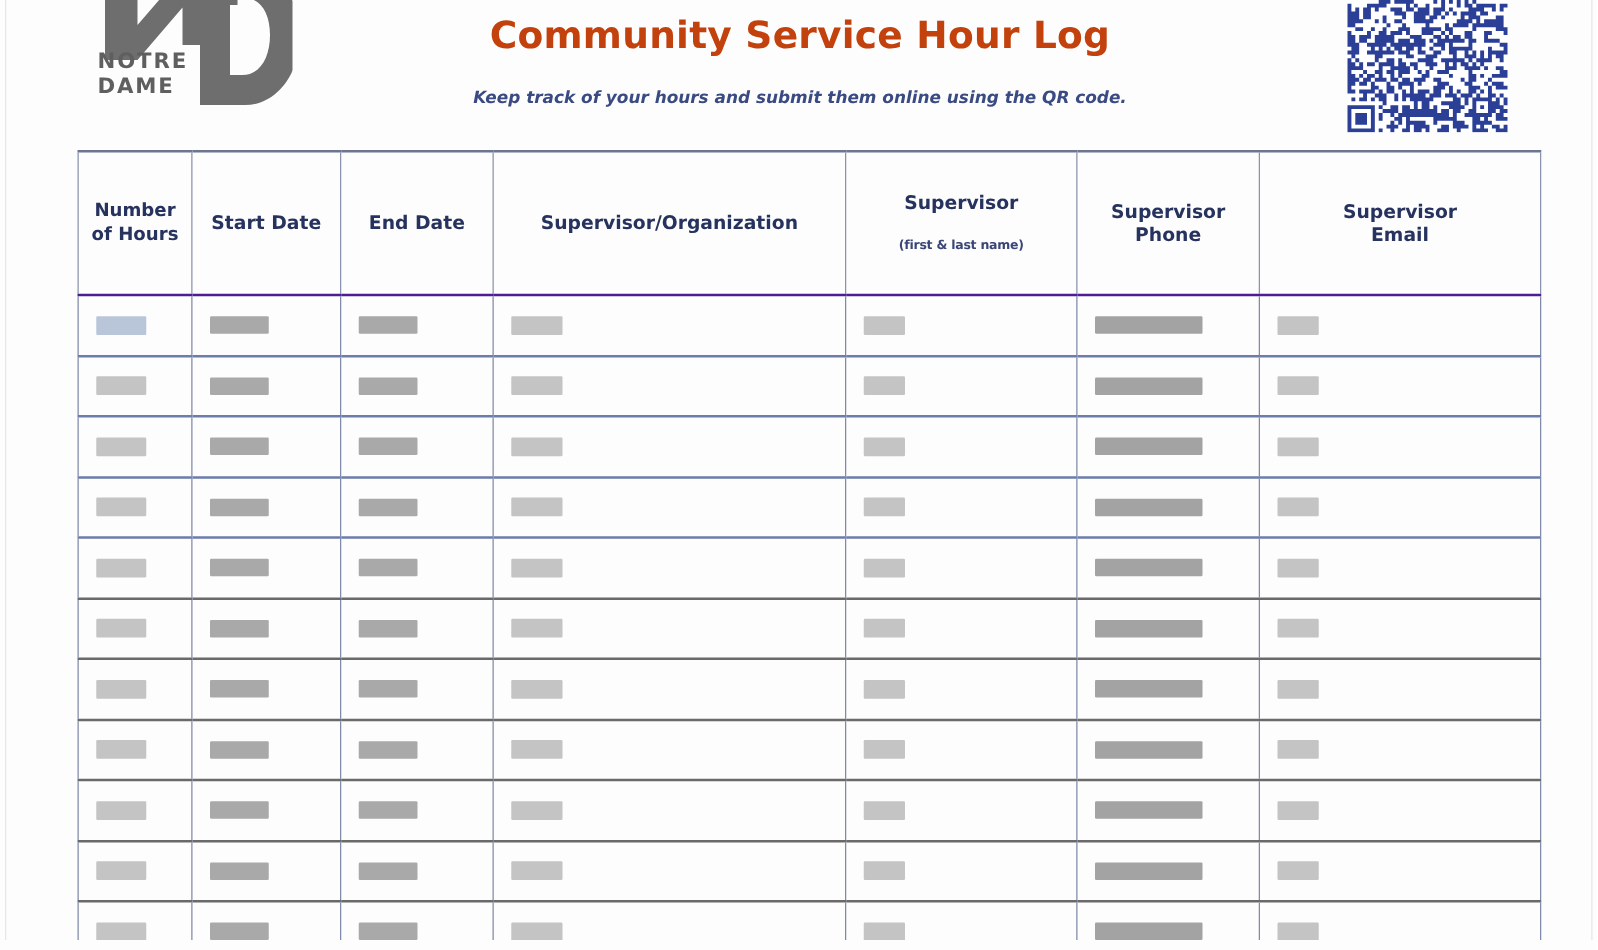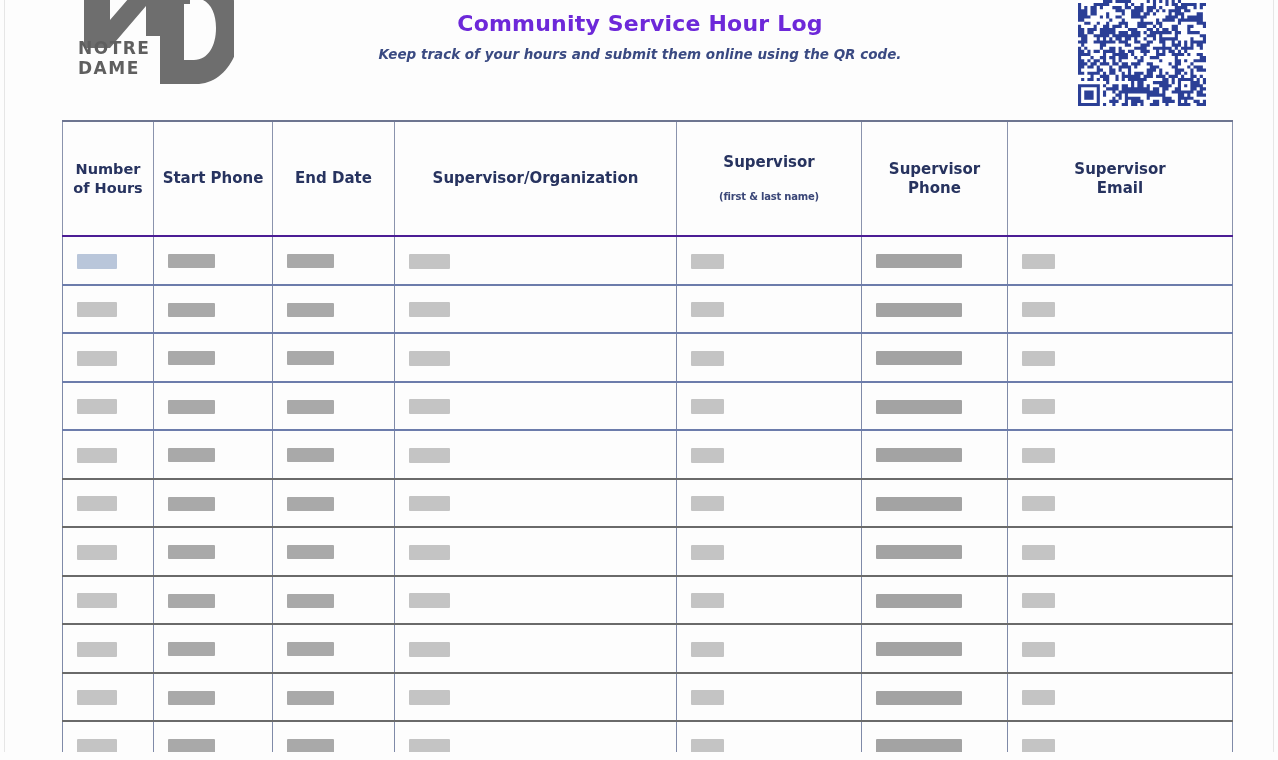--- a/index.html
+++ b/index.html
@@ -58,35 +58,35 @@
   
   .title-block {
     position: absolute;
     left: 270px;
     top: 2px;
     width: 740px;
     text-align: center;
   }
   .doc-title {
     font-family: "DejaVu Sans", sans-serif;
-    font-size: 22px;
+    font-size: 30px;
     font-weight: bold;
-    color: #6d28d9;
+    color: #c2410c;
     letter-spacing: 0.2px;
     line-height: 1.25;
     margin: 0;
     padding-top: 8px;
   }
   .doc-subtitle {
     font-family: "DejaVu Sans", sans-serif;
     font-size: 13.5px;
     font-style: italic;
     font-weight: bold;
     color: #3a4a82;
-    margin: 0;
+    margin: 14px;
     padding-top: 8px;
   }
 
   
   .qr-wrap {
     position: absolute;
     left: 1062px;
     top: -22px;
     width: 160px;
     height: 128px;
@@ -252,21 +252,21 @@
         <col class="c5">
         <col class="c6">
     </colgroup>
     <thead>
       <tr>
         <th class="narrow">
           <span>Number</span><br>
           <span>of Hours</span>
         </th>
         <th>
-          <span>Start Phone</span>
+          <span>Start Date</span>
         </th>
         <th>
           <span>End Date</span>
         </th>
         <th>
           <span>Supervisor/Organization</span>
         </th>
         <th>
           <span>Supervisor</span>
           <span class="hdr-sub">(first &amp; last name)</span>

